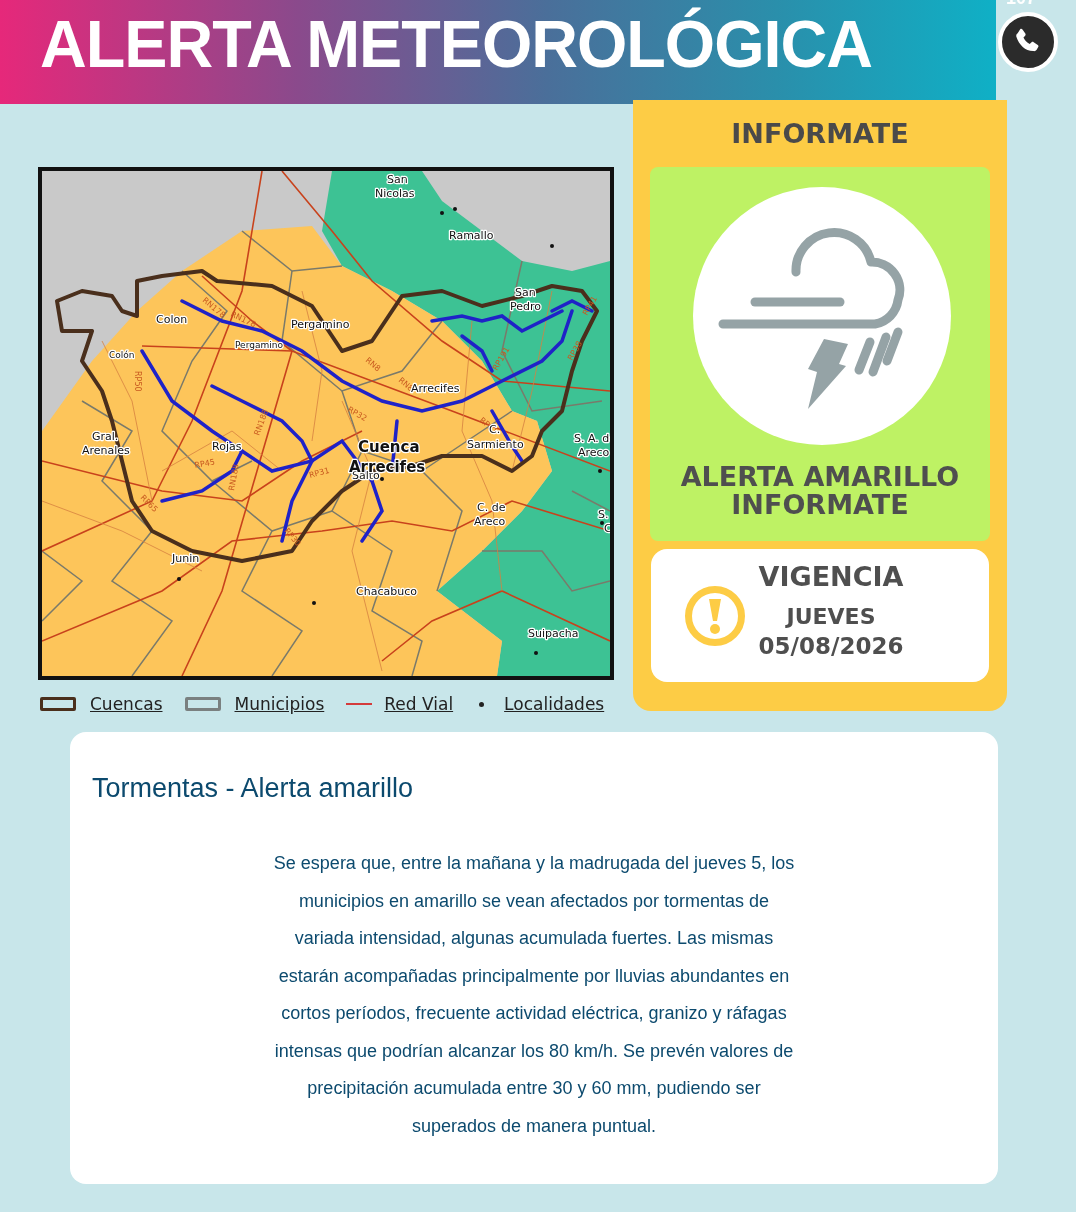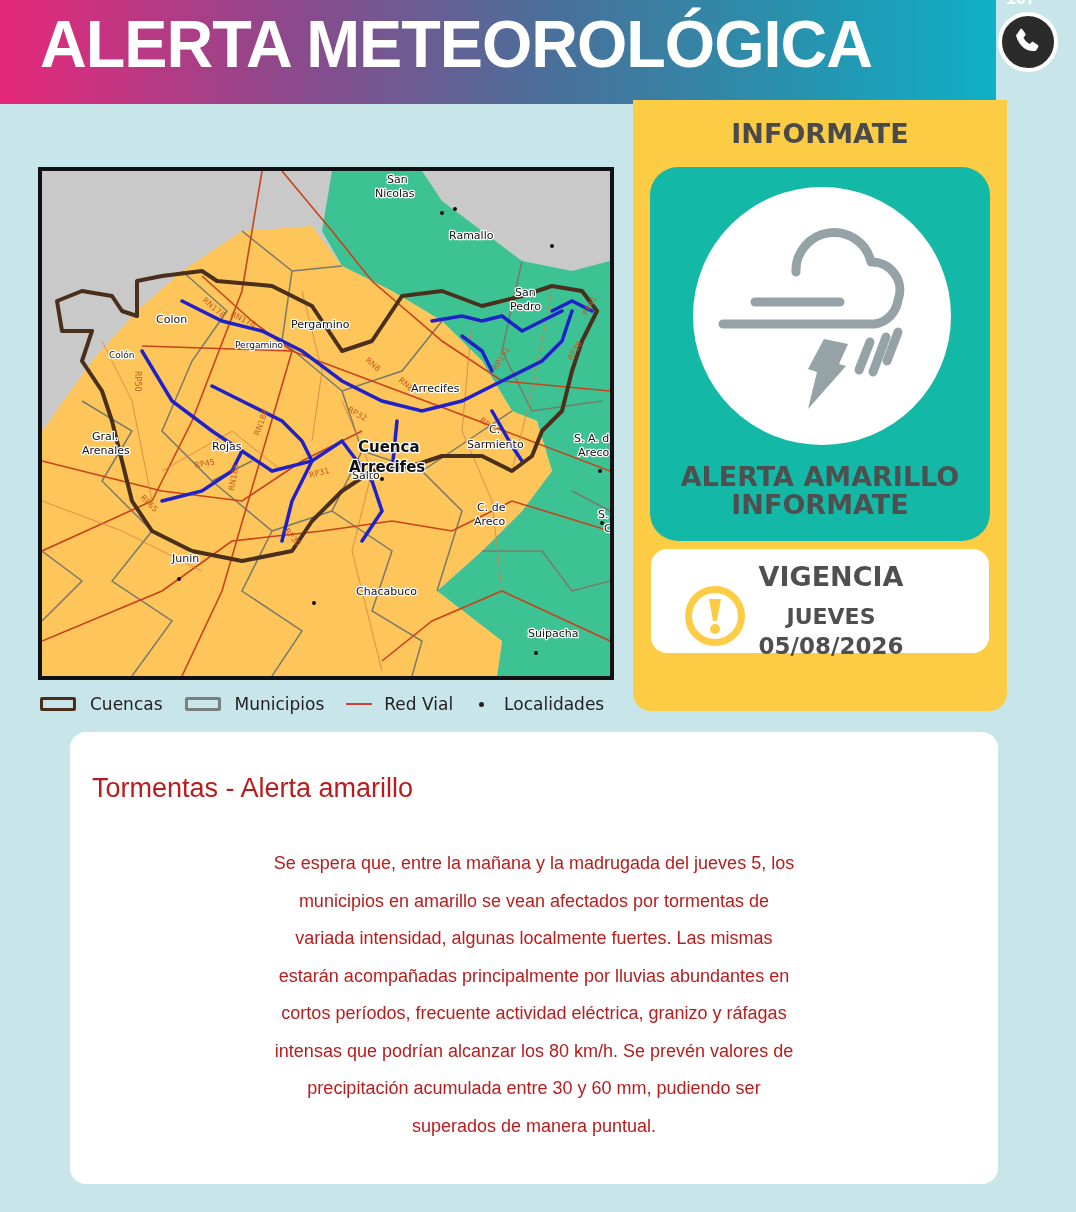--- a/index.html
+++ b/index.html
@@ -42,65 +42,65 @@
   .map-frame svg { display: block; }
   .maplabel {
     font-family: "DejaVu Sans", sans-serif; font-size: 11px; fill: #111;
     paint-order: stroke; stroke: #ffffff; stroke-width: 2.5px; stroke-linejoin: round;
   }
   .maplabel-big { font-size: 15px; font-weight: 700; }
   .roadlabel { font-family: "DejaVu Sans", sans-serif; font-size: 8px; fill: #c85a20; }
 
   .legend {
     position: absolute; left: 40px; top: 694px; display: flex; align-items: center;
-    font-family: "DejaVu Sans", sans-serif; font-size: 17px; color: #222;
+    font-family: "DejaVu Sans", sans-serif; font-size: 17px; color: #222; text-decoration: underline;
   }
   .legend .item { display: flex; align-items: center; margin-right: 22px; }
   .legend .swatch-box { width: 36px; height: 14px; border-radius: 2px; margin-right: 14px; }
   .legend .swatch-line { width: 26px; height: 2px; background: #d43b3b; margin-right: 12px; }
   .legend .swatch-dot { width: 5px; height: 5px; border-radius: 50%; background: #222; margin-right: 20px; margin-left: 4px; }
 
   .alert-panel {
     position: absolute; left: 633px; top: 100px; width: 374px; height: 611px;
     background: #fdcc45; border-radius: 0 0 18px 18px;
   }
   .alert-type {
     position: absolute; left: 0; top: 18px; width: 100%; text-align: center;
     font-size: 27px; font-weight: 700; color: #4a4a4a;
   }
   .alert-inner {
     position: absolute; left: 17px; top: 67px; width: 340px; height: 374px;
-    background: #14b8a6; border-radius: 28px;
+    background: #bef264; border-radius: 8px;
   }
   .icon-circle {
     position: absolute; left: 43px; top: 20px; width: 258px; height: 258px;
     border-radius: 50%; background: #ffffff;
   }
   .alert-level {
     position: absolute; left: 0; top: 296px; width: 100%; text-align: center;
     font-size: 27px; font-weight: 700; color: #4f4f4f; line-height: 28px;
   }
   .vigencia-box {
-    position: absolute; left: 18px; top: 449px; width: 338px; height: 104px;
+    position: absolute; left: 18px; top: 449px; width: 338px; height: 133px;
     background: #ffffff; border-radius: 16px;
   }
   .warn-icon {
     position: absolute; left: 34px; top: 37px; width: 60px; height: 60px;
     border-radius: 50%; border: 7px solid #fdcc45;
     display: flex; align-items: center; justify-content: center;
   }
   .vig-title { position: absolute; left: 80px; top: 12px; width: 200px; text-align: center; font-size: 27px; font-weight: 700; color: #4f4f4f; }
   .vig-day { position: absolute; left: 80px; top: 55px; width: 200px; text-align: center; font-size: 22px; font-weight: 700; color: #4f4f4f; }
   .vig-date { position: absolute; left: 80px; top: 84px; width: 200px; text-align: center; font-size: 23px; font-weight: 700; color: #4f4f4f; }
 
   .desc-card {
     position: absolute; left: 70px; top: 732px; width: 928px; height: 452px;
     background: #ffffff; border-radius: 16px;
     padding: 38px 22px 0 22px;
-    font-family: "Liberation Sans", sans-serif; color: #b91c1c;
+    font-family: "Liberation Sans", sans-serif; color: #0c4a6e;
   }
   .desc-title { font-size: 27px; line-height: 37px; margin-bottom: 38px; }
   .desc-body { font-size: 18px; line-height: 37.5px; text-align: center; }
 </style>
 </head>
 <body>
 
 <div class="header">
   <div class="header-title">ALERTA METEOROLÓGICA</div>
   <div class="phone-num">107</div>
@@ -287,20 +287,20 @@
     <div class="vig-day">JUEVES</div>
     <div class="vig-date">05/08/2026</div>
   </div>
 </div>
 
 <div class="desc-card">
   <div class="desc-title">Tormentas - Alerta amarillo</div>
   <div class="desc-body">
     <div>Se espera que, entre la mañana y la madrugada del jueves 5, los</div>
     <div>municipios en amarillo se vean afectados por tormentas de</div>
-    <div>variada intensidad, algunas localmente fuertes. Las mismas</div>
+    <div>variada intensidad, algunas acumulada fuertes. Las mismas</div>
     <div>estarán acompañadas principalmente por lluvias abundantes en</div>
     <div>cortos períodos, frecuente actividad eléctrica, granizo y ráfagas</div>
     <div>intensas que podrían alcanzar los 80 km/h. Se prevén valores de</div>
     <div>precipitación acumulada entre 30 y 60 mm, pudiendo ser</div>
     <div>superados de manera puntual.</div>
   </div>
 </div>
 
 </body></html>

